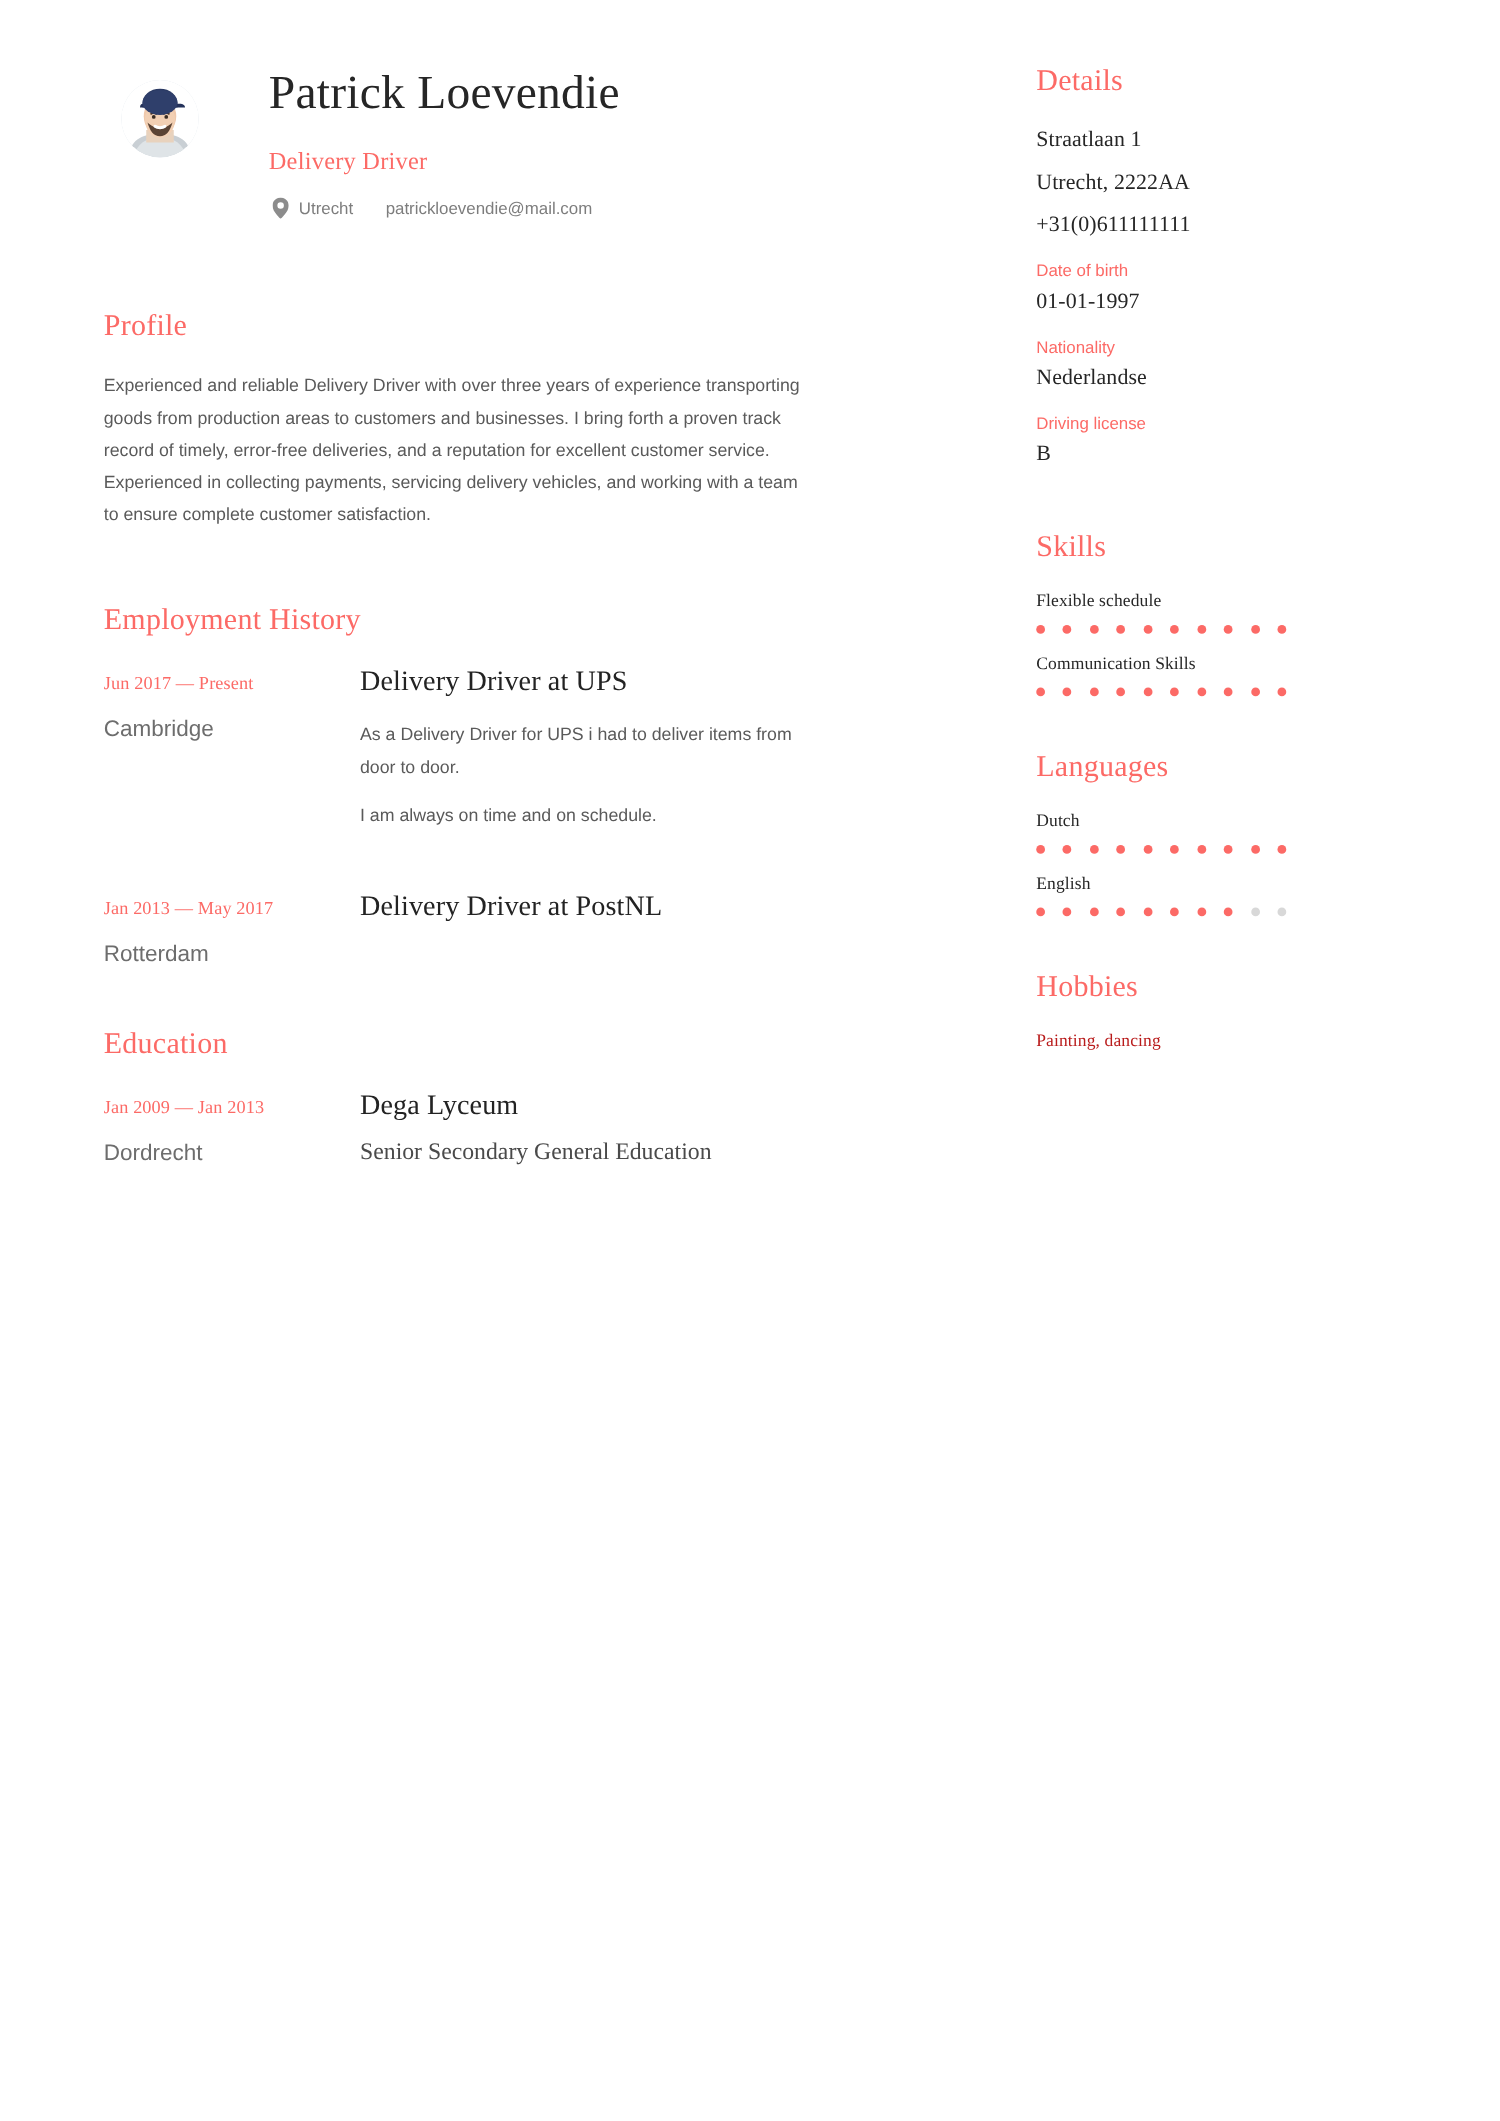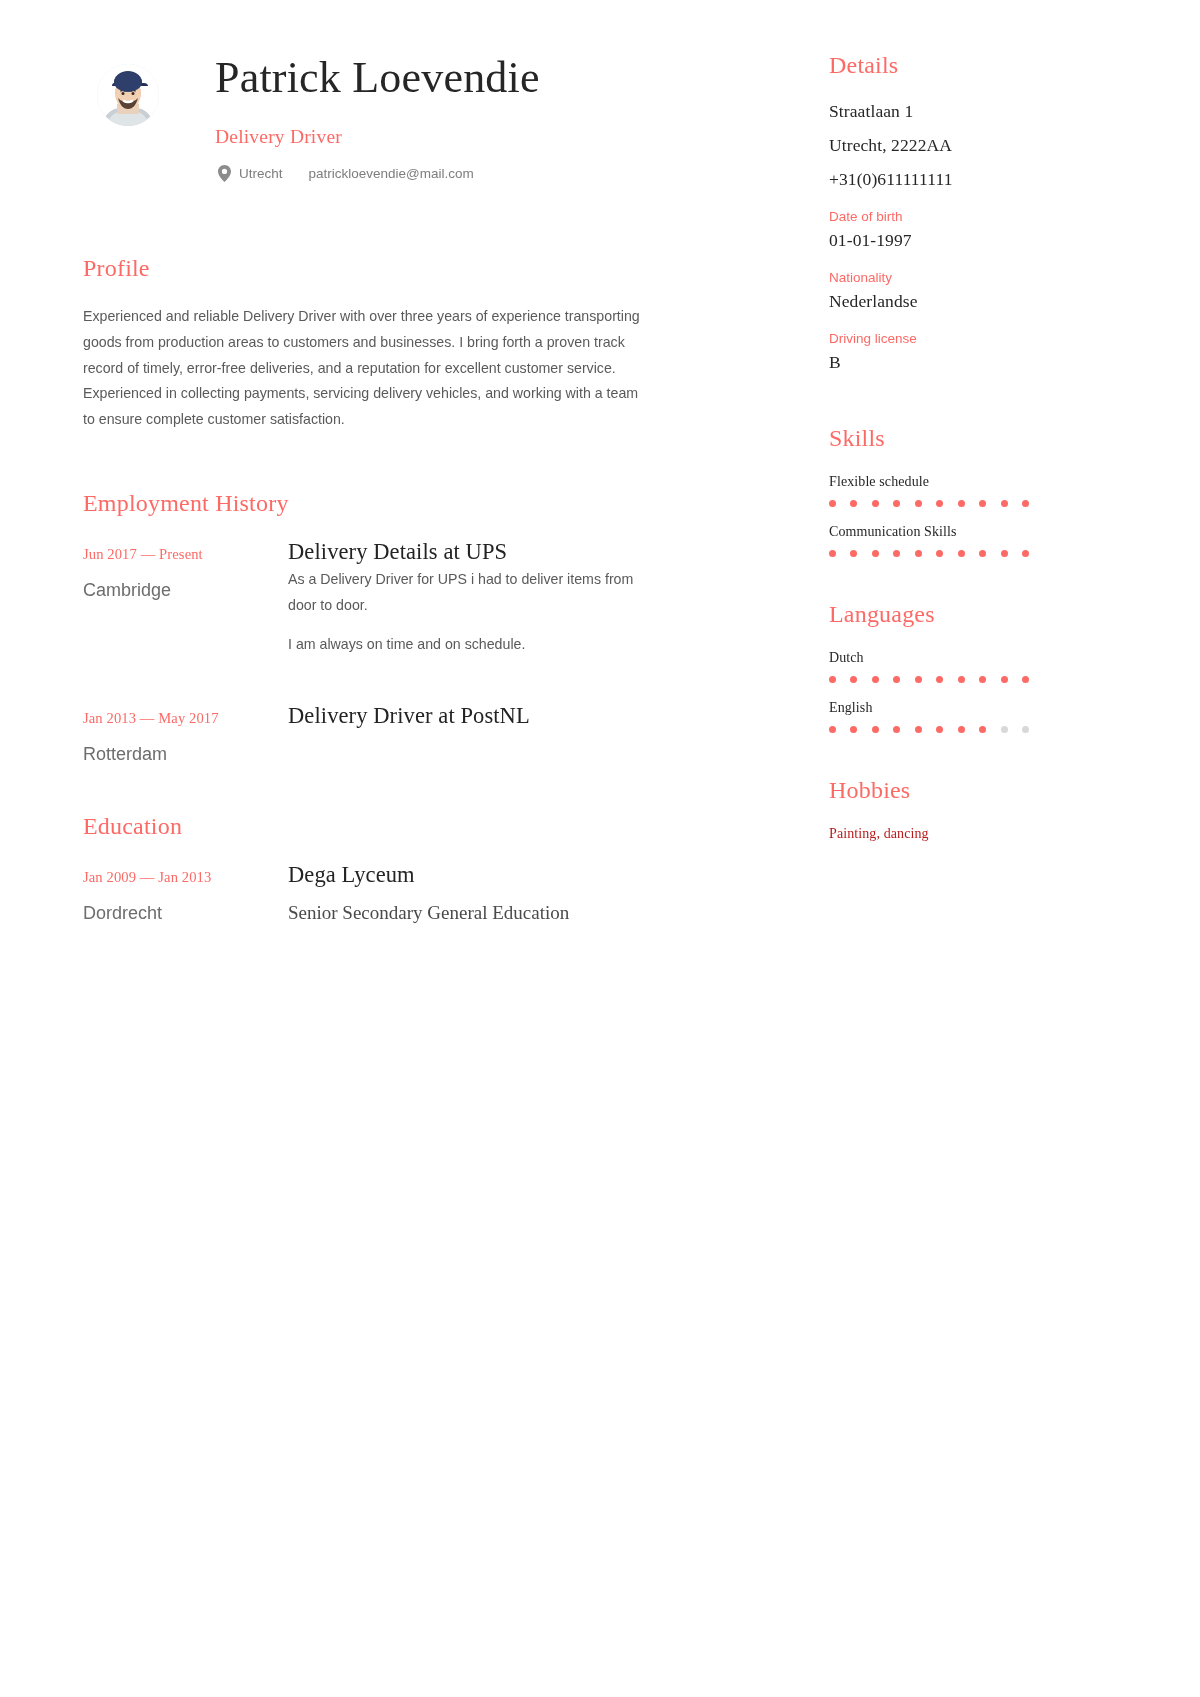--- a/index.html
+++ b/index.html
@@ -42,21 +42,21 @@
     flex:0 0 62px;
     margin-top:12px;
     margin-left:14px;
     background:#e9eef2;
     position:relative;
   }
   .avatar svg { display:block; width:62px; height:62px; }
   .header-text { margin-left:56px; padding-top:0; }
   .name {
     font-family:"Liberation Serif", serif;
-    font-size:44px;
+    font-size:38px;
     font-weight:400;
     color:#262626;
     letter-spacing:0.2px;
     line-height:1.18;
   }
   .job-title {
     font-family:"Liberation Serif", serif;
     font-size:19.5px;
     color:#fc6a66;
     margin-top:22px;
@@ -116,21 +116,21 @@
   .entry-sub {
     font-family:"Liberation Serif", serif;
     font-size:19px;
     color:#4a4a4a;
     margin-top:14px;
   }
   .entry-p {
     font-size:14.2px;
     line-height:1.8;
     color:#5a5a5a;
-    margin-top:2px;
+    margin-top:18px;
   }
   .entry-p + .entry-p { margin-top:14px; }
   .edu-block { margin-top:48px; }
   .edu-block .entry { margin-bottom:0; }
 
   
   .side-sec { margin-bottom:0; }
   .side-sec .sec-title { margin-bottom:22px; }
   .detail-line {
     font-family:"Liberation Serif", serif;
@@ -228,21 +228,21 @@
 
       <div class="emp-block">
         <div class="sec-title">Employment History</div>
 
         <div class="entry">
           <div class="entry-left">
             <div class="entry-dates">Jun 2017 — Present</div>
             <div class="entry-loc">Cambridge</div>
           </div>
           <div class="entry-right">
-            <div class="entry-title">Delivery Details at  UPS</div>
+            <div class="entry-title">Delivery Driver at  UPS</div>
             <div class="entry-p">As a Delivery Driver for UPS i had to deliver items from door to door.</div>
             <div class="entry-p">I am always on time and on schedule.</div>
           </div>
         </div>
 
         <div class="entry" style="margin-top:45px;">
           <div class="entry-left">
             <div class="entry-dates">Jan 2013 — May 2017</div>
             <div class="entry-loc">Rotterdam</div>
           </div>

